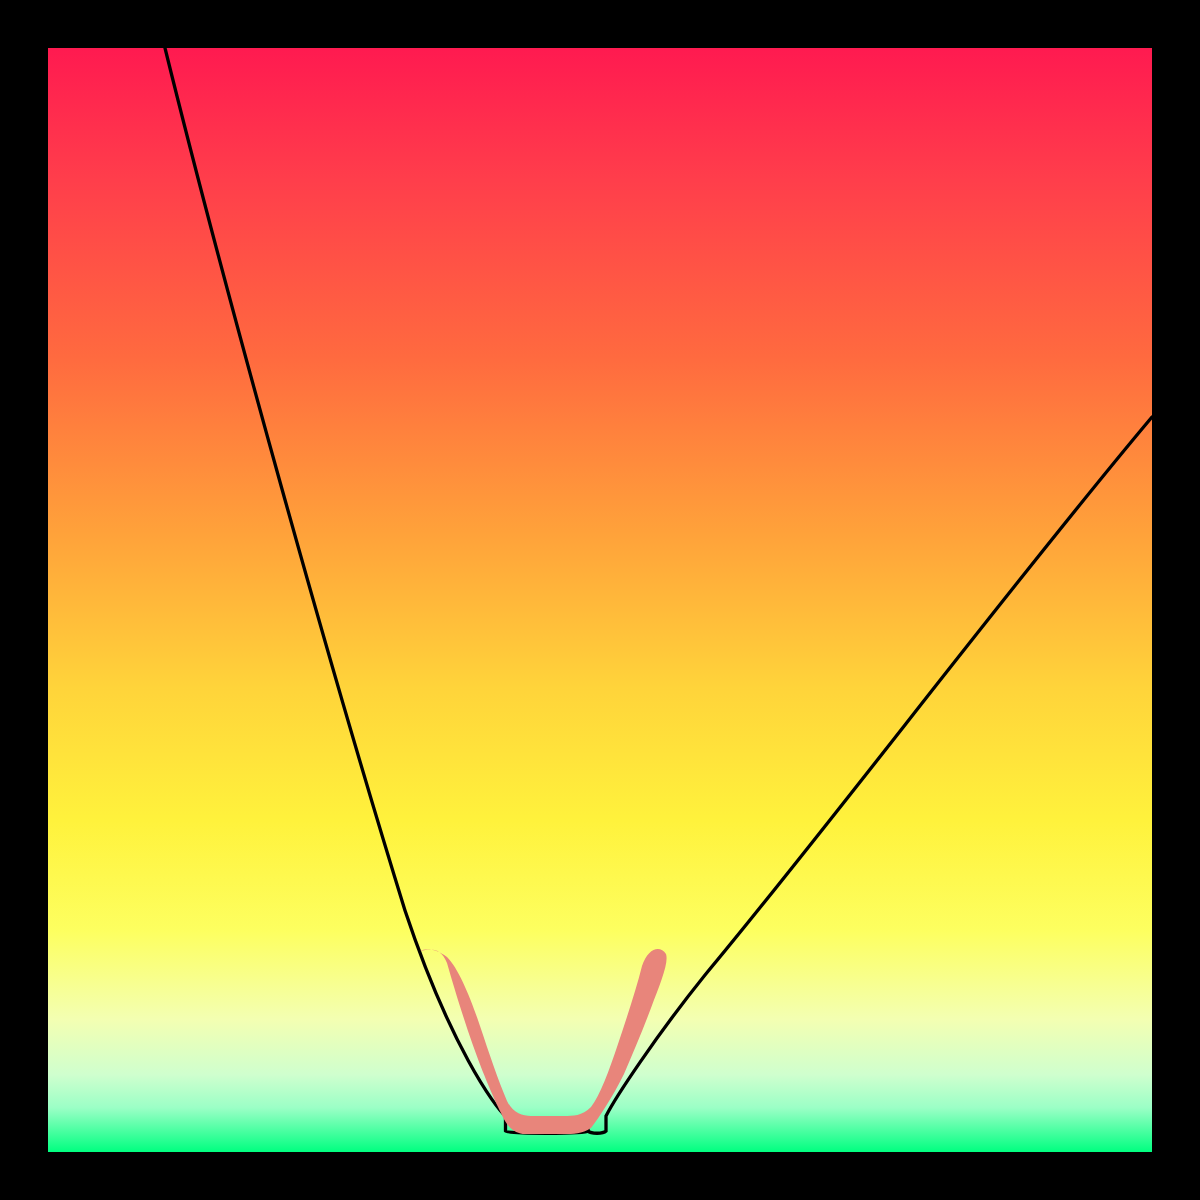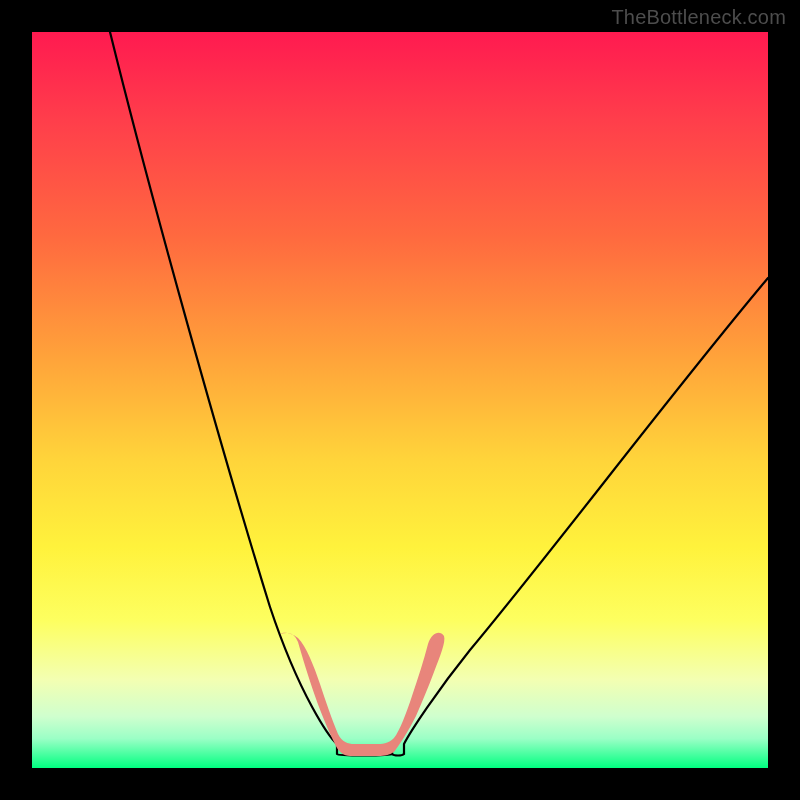--- a/index.html
+++ b/index.html
@@ -67,14 +67,13 @@
   <div class="plot-area">
     <div class="gradient"></div>
 
     <svg class="curves" viewBox="0 0 736 736" preserveAspectRatio="none">
       <path fill="none" stroke="#000" stroke-width="2.2" stroke-linecap="round" d="M 78 0 C 120 170, 190 420, 238 575 C 268 665, 298 706, 305 712 L 305 722 C 306 724, 358 724, 360 722 L 360 712"></path>
       <path fill="none" stroke="#000" stroke-width="2.2" stroke-linecap="round" d="M 736 246 C 640 360, 520 520, 438 618 C 405 659, 378 700, 372 712 L 372 722 C 370 724, 362 724, 360 722"></path>
       <path fill="#e8857b" stroke="none" d="M 248 602 C 256 600, 262 600, 266 610 C 270 624, 276 644, 283 664 C 290 684, 298 702, 302 710 C 306 720, 312 724, 318 724 L 344 724 C 350 724, 356 724, 362 720 C 368 712, 376 700, 384 684 C 390 670, 396 656, 402 640 C 408 624, 414 610, 412 604 C 408 598, 400 600, 396 612 C 392 628, 386 646, 380 664 C 374 682, 368 698, 362 706 C 356 712, 350 712, 344 712 L 322 712 C 316 712, 310 710, 306 702 C 300 688, 294 670, 288 652 C 282 634, 274 614, 266 606 C 258 600, 252 600, 248 602 Z"></path>
     </svg>
   </div>
 
-  <div class="watermark">TheBottleneck.com</div>
 </div>
 
 </body></html>

